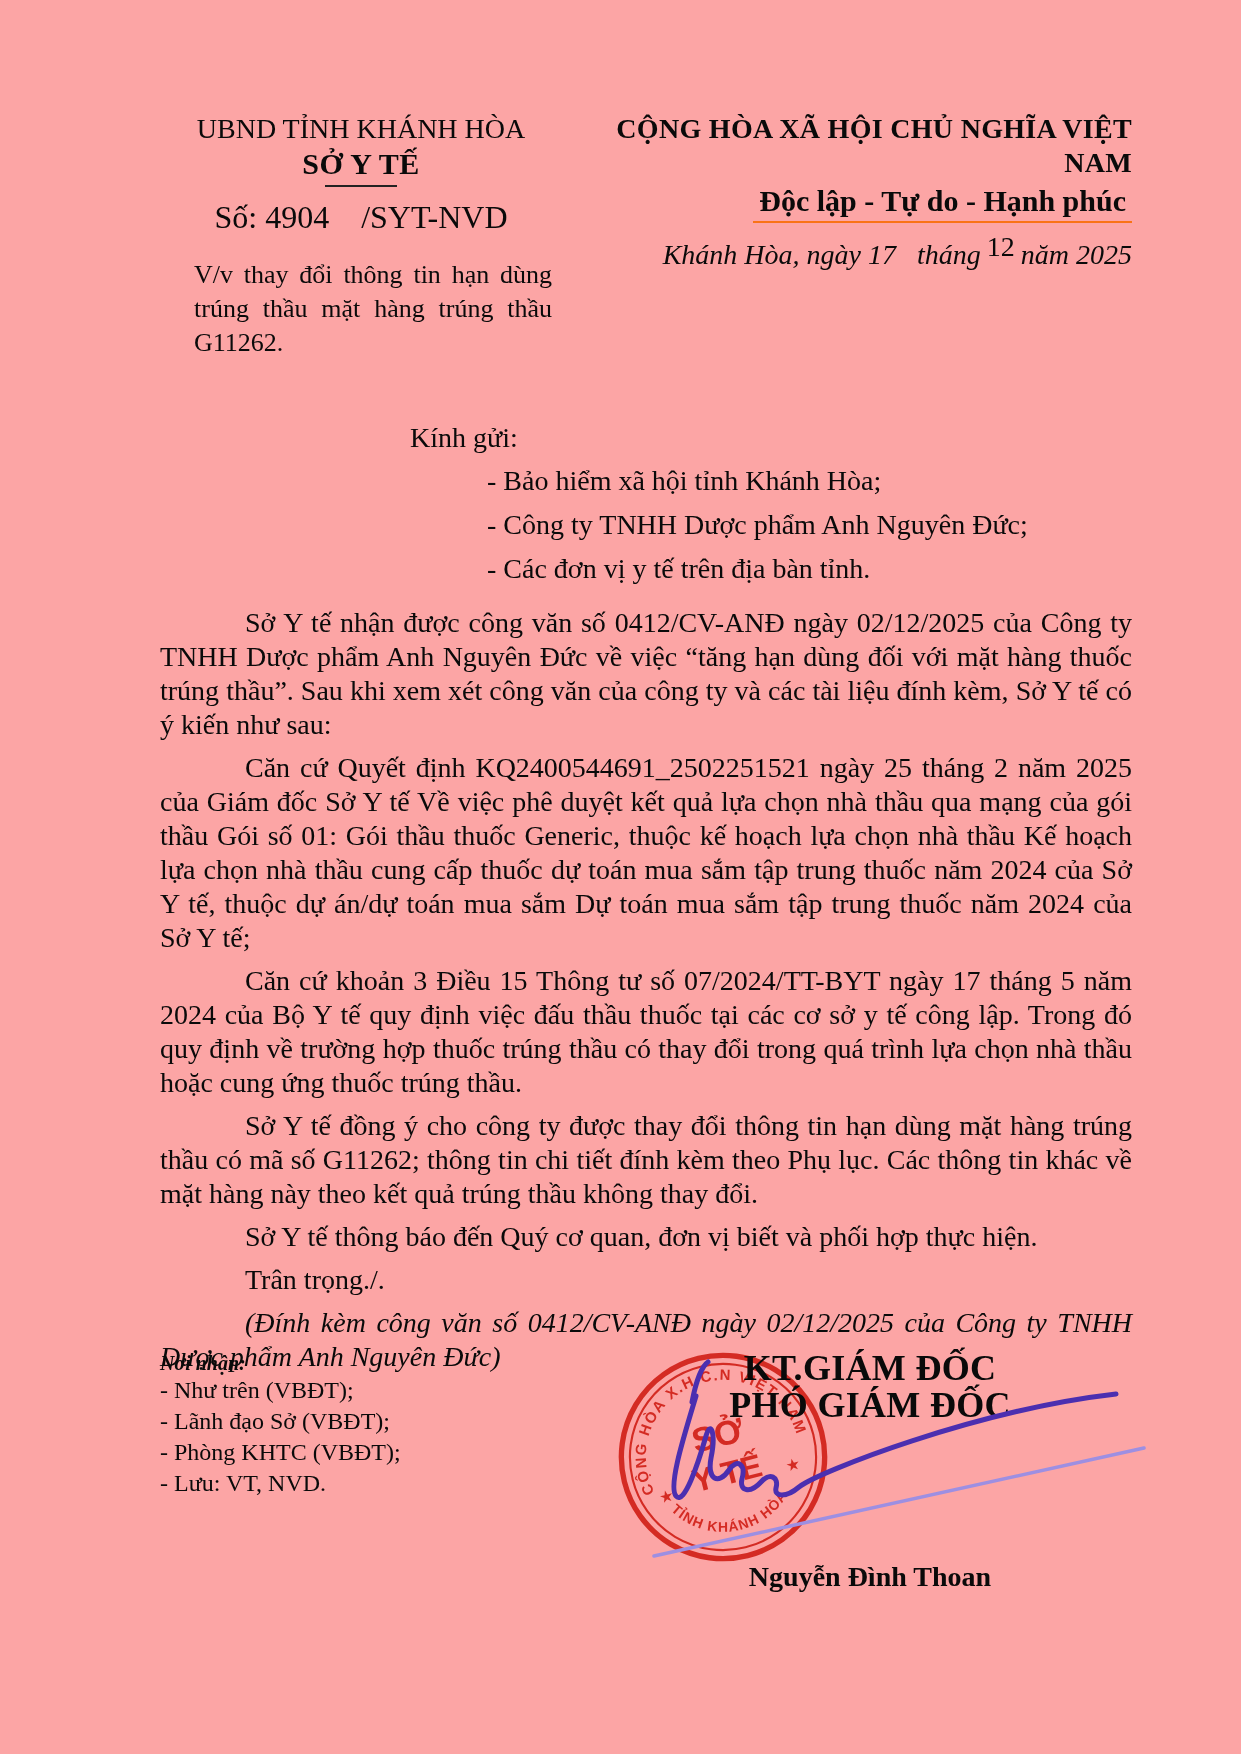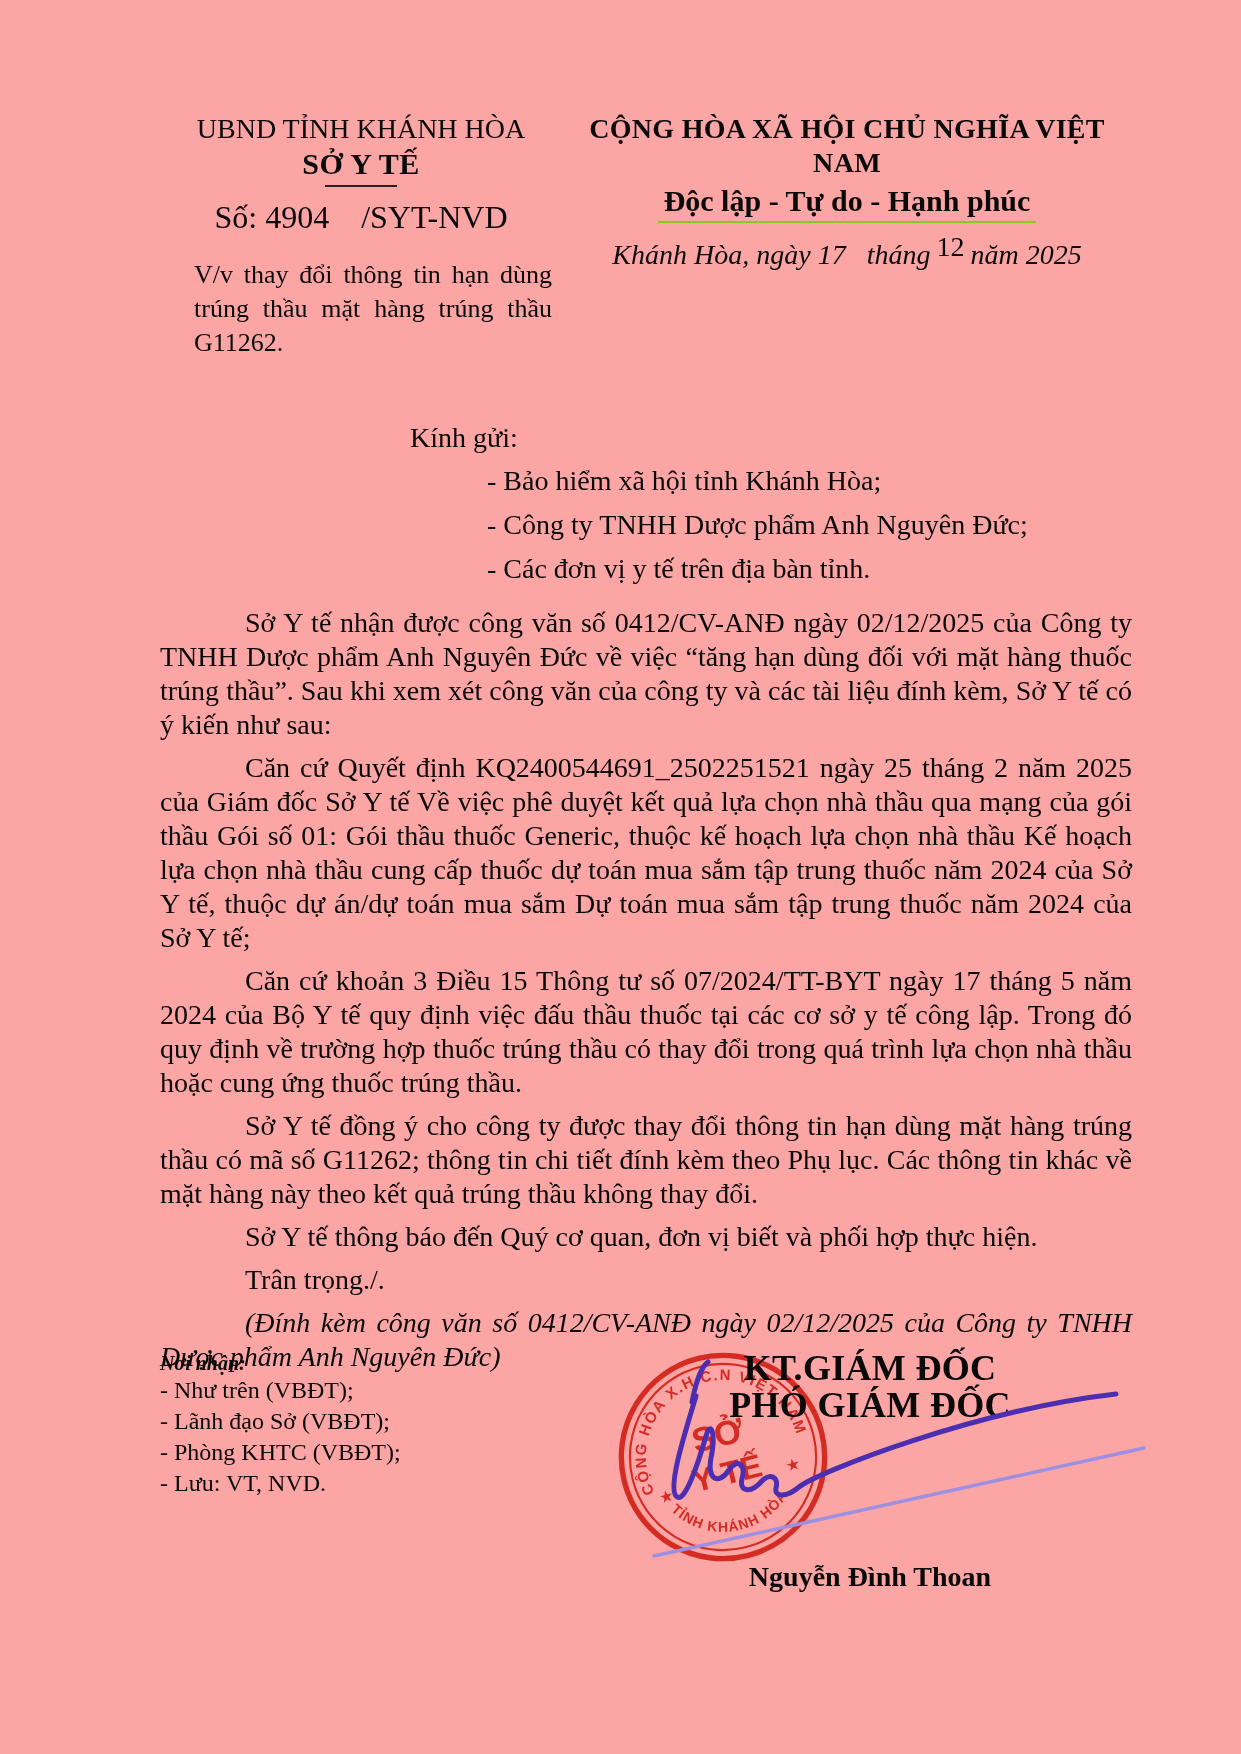--- a/index.html
+++ b/index.html
@@ -10,31 +10,31 @@
     background:#fca5a5;
     font-family:"Liberation Serif","DejaVu Serif",serif;
     color:#0a0a0a;
     overflow:hidden;
   }
   .content { position:absolute; left:160px; top:112px; width:972px; }
 
   
   .hdr { display:flex; flex-direction:row; }
   .hdr-left  { width:402px; text-align:center; }
-  .hdr-right { flex:1; text-align:center; }
+  .hdr-right { flex:1; text-align:right; }
   .authority { font-size:28px; line-height:34px; }
   .org-name  { font-size:30px; font-weight:bold; line-height:36px; letter-spacing:.5px; }
   .org-rule  { width:72px; border-bottom:2px solid #222; margin:3px auto 0 auto; }
   .doc-number{ font-size:32px; margin-top:12px; white-space:pre; }
   .subject   { font-size:26px; line-height:34px; text-align:justify;
                width:358px; margin:22px 0 0 34px; }
   .national  { font-size:28px; font-weight:bold; letter-spacing:.3px; line-height:34px; }
   .motto-wrap{ margin-top:4px; }
   .motto     { display:inline-block; font-size:30px; font-weight:bold;
-               padding:0 6px 3px 6px; border-bottom:2px solid #84cc16; }
+               padding:0 6px 3px 6px; border-bottom:2px solid #f97316; }
   .date-line { font-size:28px; font-style:italic; margin-top:16px; white-space:pre; }
   .date-month{ font-style:normal; position:relative; top:-8px; margin:0 6px; }
 
   
   .kinh-gui   { font-size:28px; margin:62px 0 0 250px; }
   .recipients { margin-left:327px; }
   .recipient  { font-size:28px; line-height:34px; margin-top:10px; }
 
   
   .body-block { margin-top:20px; }

